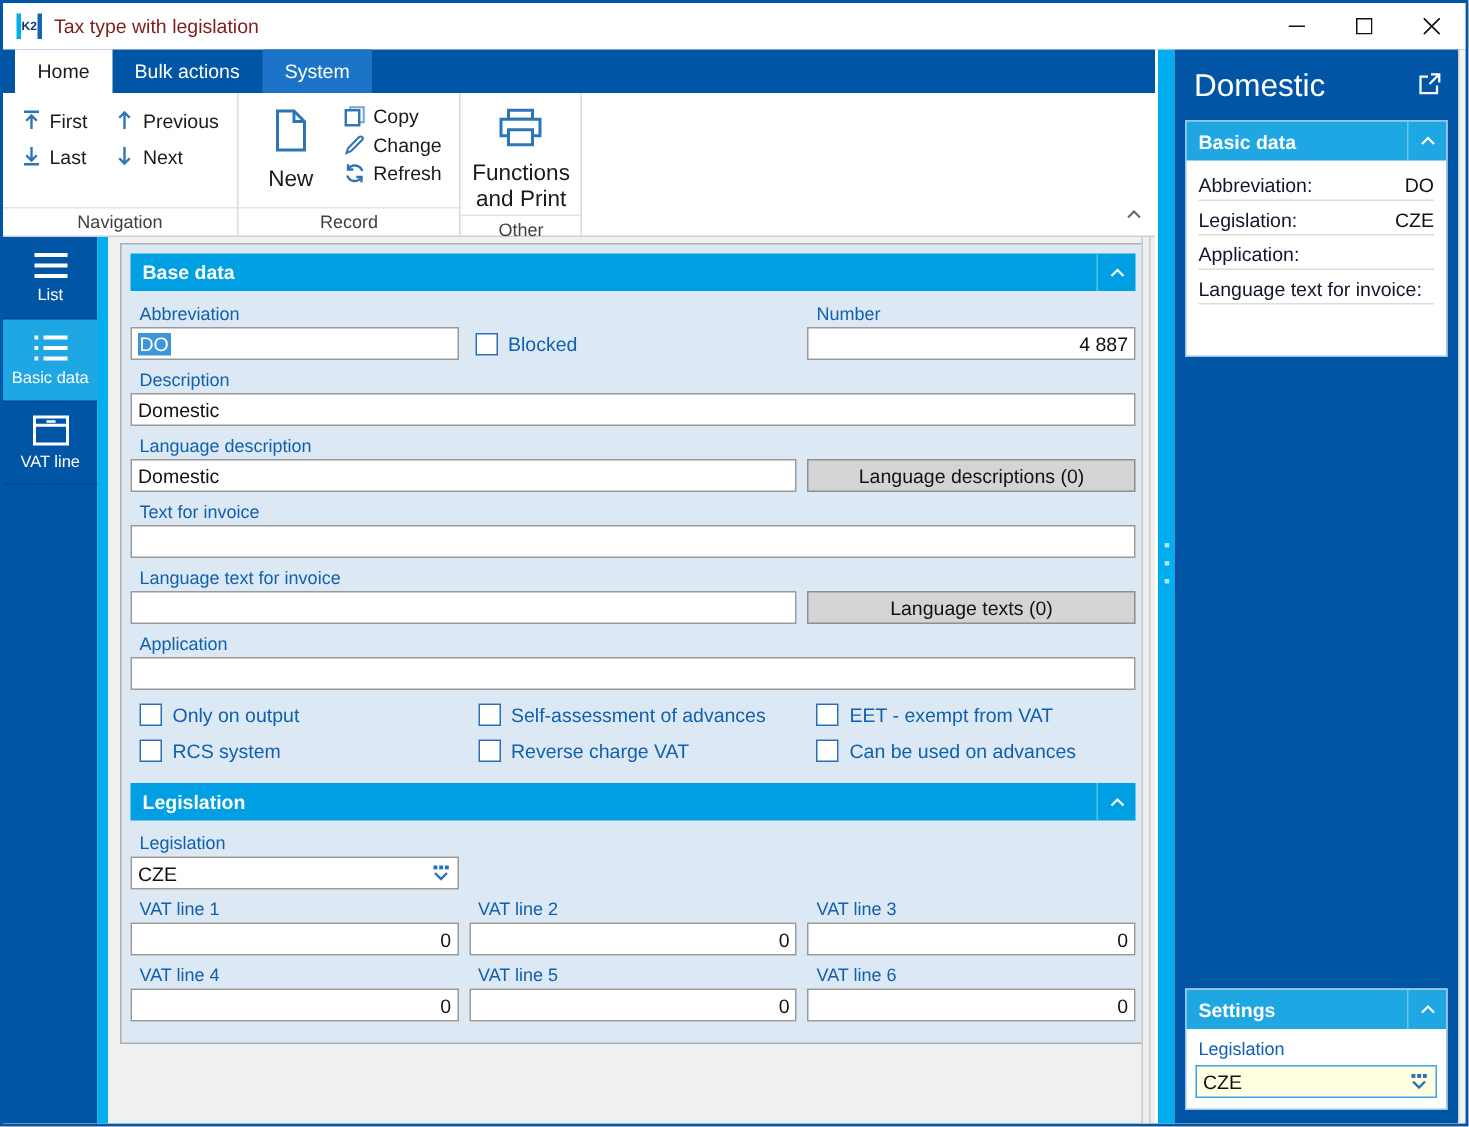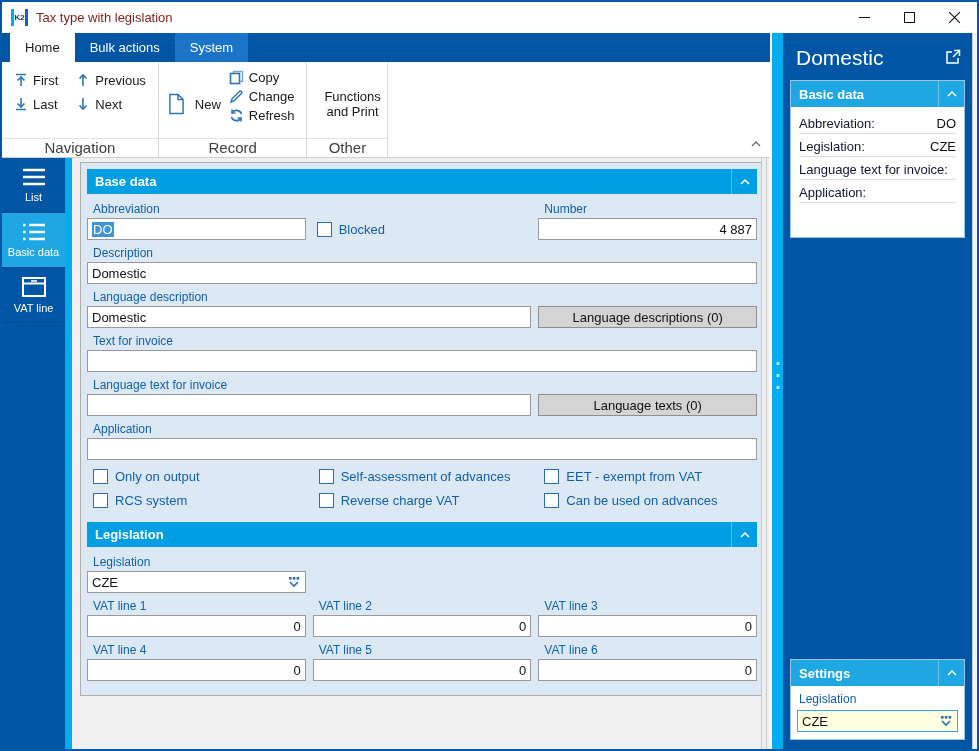--- a/index.html
+++ b/index.html
@@ -21,24 +21,24 @@
   
   .tabrow{ height:29px; background:#0055A5; display:flex; align-items:stretch; padding-left:8px; }
   .tab{ padding:0 15px; display:flex; align-items:center; font-size:13px; color:#fff; cursor:default; }
   .tab.active{ background:#fff; color:#1a1a1a; }
   .tab.highlight{ background:#1B74C8; }
 
   
   .ribbon{ height:96px; background:#fff; border-bottom:1px solid #cfcfcf; display:flex; position:relative; }
   .rgroup{ border-right:1px solid #d9d9d9; display:flex; flex-direction:column; }
   .rgroup-body{ flex:1; display:flex; padding:6px 8px 2px 8px; }
-  .rgroup-label{ height:19px; border-top:1px solid #e3e3e3; text-align:center; font-size:15px; color:#3f3f3f; line-height:18px; }
+  .rgroup-label{ height:19px; border-top:1px solid #e3e3e3; text-align:center; font-size:12px; color:#3f3f3f; line-height:18px; }
   .nav-grid{ display:grid; grid-template-columns:auto auto; grid-auto-rows:24px; column-gap:10px; row-gap:0; align-content:start; }
   .small-btn{ display:flex; align-items:center; gap:5px; font-size:13px; color:#1a1a1a; padding:2px 4px; cursor:default; white-space:nowrap; }
-  .big-btn{ width:54px; display:flex; flex-direction:row; align-items:center; justify-content:flex-start; gap:9px; padding-top:4px; font-size:13px; color:#1a1a1a; text-align:center; cursor:default; }
+  .big-btn{ width:54px; display:flex; flex-direction:column; align-items:center; justify-content:flex-start; gap:9px; padding-top:4px; font-size:15px; color:#1a1a1a; text-align:center; cursor:default; }
   .stack{ display:flex; flex-direction:column; justify-content:flex-start; margin-left:4px; }
   .ribbon-collapse{ position:absolute; right:8px; bottom:5px; }
 
   
   .app-body{ flex:1; display:flex; }
   .sidebar{ width:63px; background:#0055A5; display:flex; flex-direction:column; }
   .side-item{ min-height:55px; padding:7px 2px 8px 2px; display:flex; flex-direction:column; align-items:center; justify-content:center; gap:4px; border-bottom:1px solid #004a91; color:#fff; font-size:11px; text-align:center; line-height:12px; cursor:default; }
   .side-item.active{ background:#1FA7E3; }
   .side-accent{ width:7px; background:#00AEEF; }
   .main{ flex:1; background:#F0F0F0; position:relative; }
@@ -411,25 +411,25 @@
         <div class="card-body">
           <div class="rp-row">
             <span class="lbl">Abbreviation:</span>
             <span class="val">DO</span>
           </div>
           <div class="rp-row">
             <span class="lbl">Legislation:</span>
             <span class="val">CZE</span>
           </div>
           <div class="rp-row">
+            <span class="lbl">Application:</span>
+            <span class="val"></span>
+          </div>
+          <div class="rp-row">
             <span class="lbl">Language text for invoice:</span>
-            <span class="val"></span>
-          </div>
-          <div class="rp-row">
-            <span class="lbl">Application:</span>
             <span class="val"></span>
           </div>
           <div class="rp-pad"></div>
         </div>
       </div>
 
       <div class="settings-card">
         <div class="card-header">
           <span>Settings</span>
           <span class="chev">

